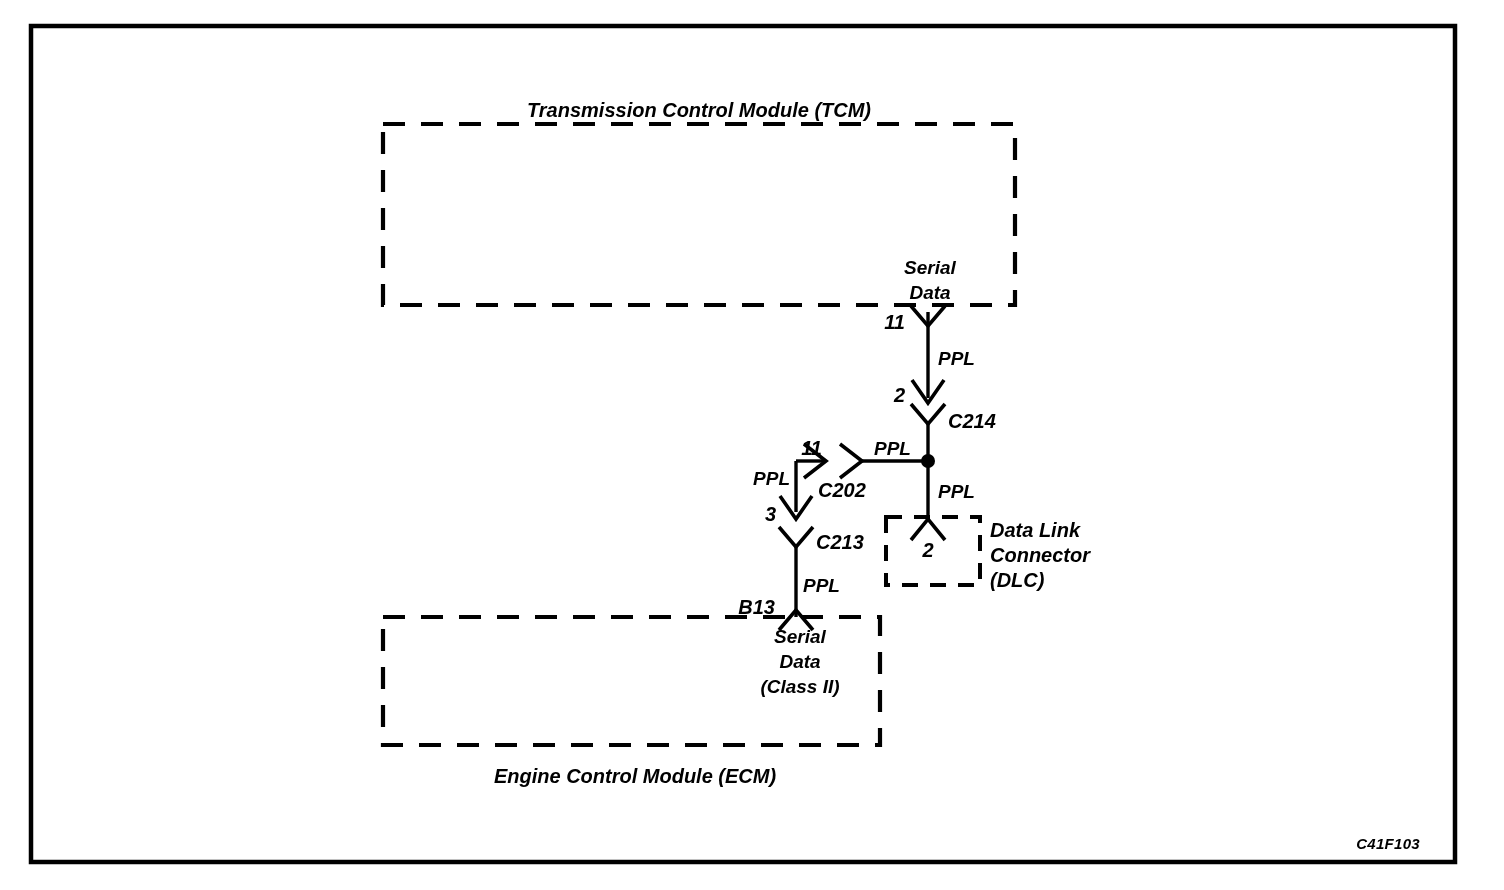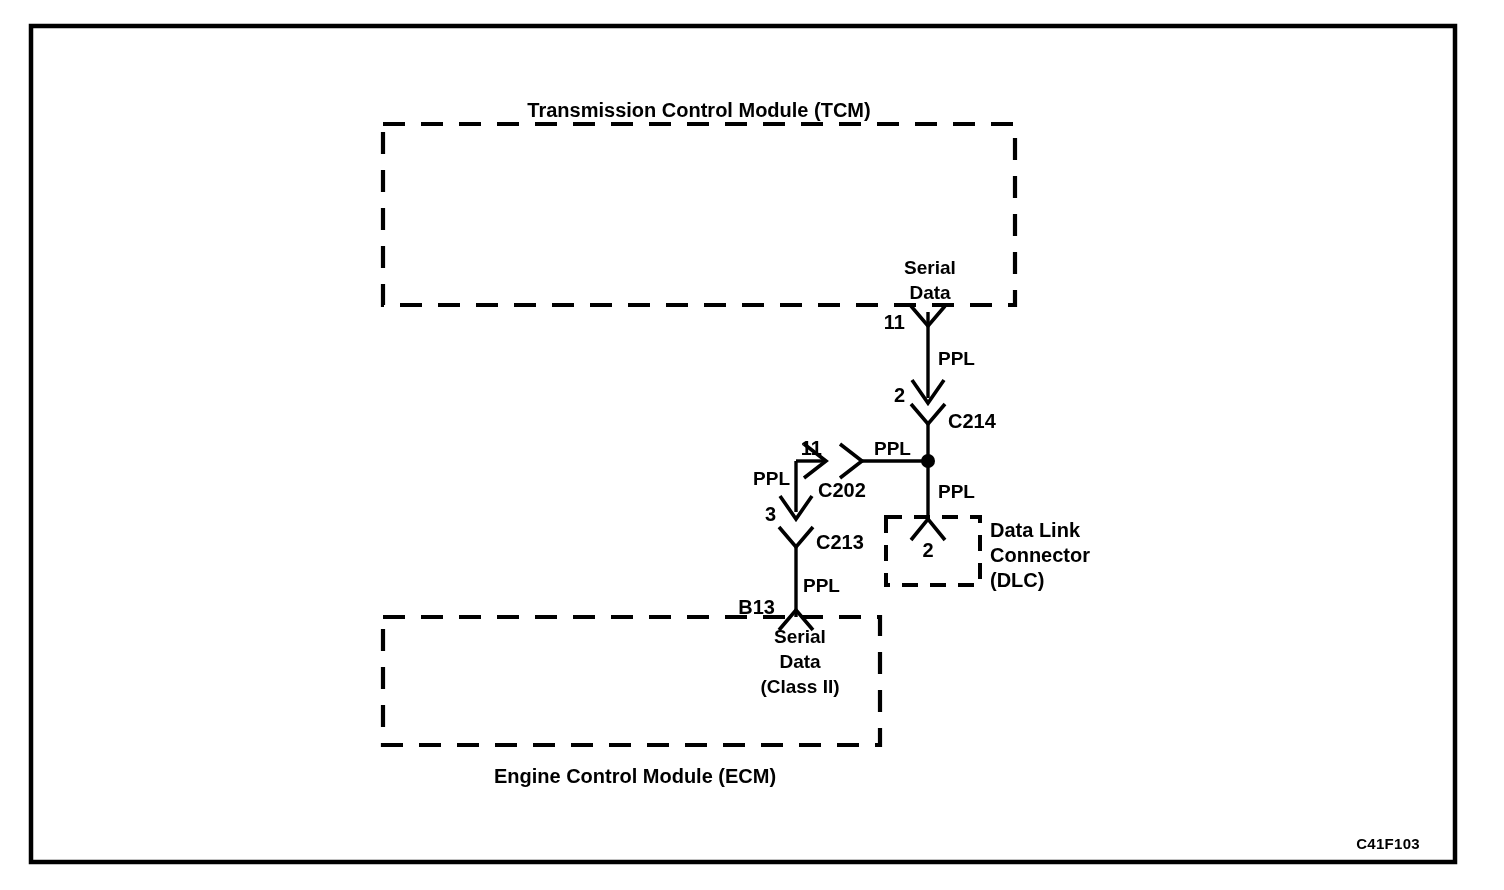--- a/index.html
+++ b/index.html
@@ -11,20 +11,21 @@
     width: 1504px;
     height: 890px;
     font-family: "Liberation Sans", sans-serif;
     overflow: hidden;
   }
   #diagram-root {
     position: relative;
     width: 1504px;
     height: 890px;
     background: #ffffff;
+    font-style: italic;
   }
   svg.diagram-canvas {
     position: absolute;
     top: 0;
     left: 0;
     width: 1504px;
     height: 890px;
   }
   .wire {
     stroke: #000000;

